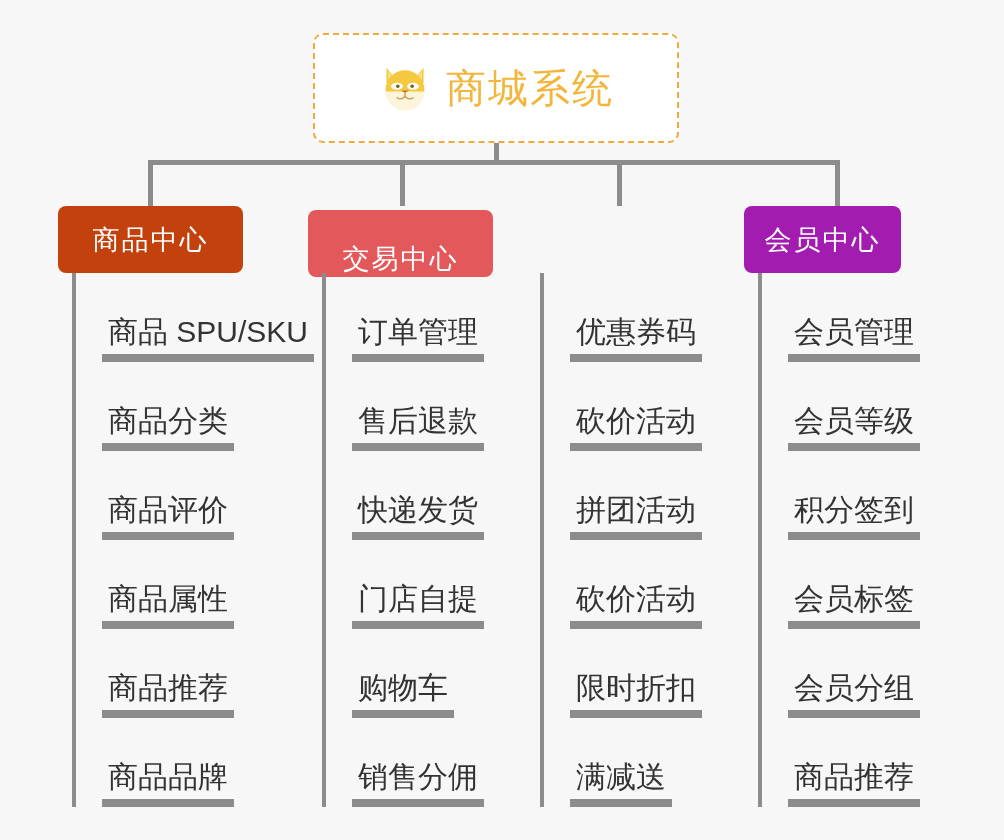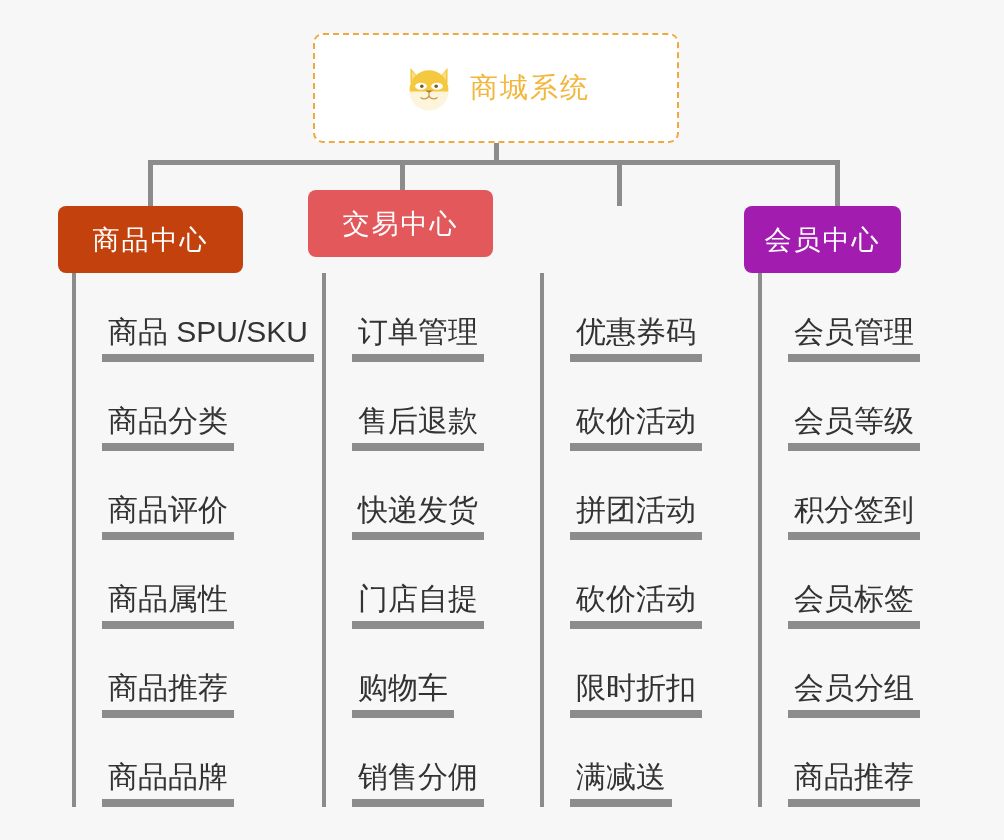--- a/index.html
+++ b/index.html
@@ -31,21 +31,21 @@
     background: #ffffff;
     border: 2px dashed #f0a93b;
     border-radius: 10px;
     box-sizing: border-box;
     display: flex;
     align-items: center;
     justify-content: center;
     gap: 14px;
   }
   .root-title {
-    font-size: 28px;
+    font-size: 40px;
     color: #f3b63c;
     letter-spacing: 2px;
     line-height: 1;
     white-space: nowrap;
   }
   .shiba-icon {
     width: 54px;
     height: 54px;
     flex: 0 0 auto;
     display: block;
@@ -134,21 +134,21 @@
   <div class="conn conn-h" style="left: 148px; top: 160px; width: 692px; background: rgb(140, 140, 140);"></div>
 
   <div class="conn conn-v" style="left: 148px; top: 160px; height: 46px; background: rgb(140, 140, 140);"></div>
   <div class="conn conn-v" style="left: 400px; top: 160px; height: 46px; background: rgb(140, 140, 140);"></div>
   <div class="conn conn-v" style="left: 617px; top: 160px; height: 46px; background: rgb(140, 140, 140);"></div>
   <div class="conn conn-v" style="left: 835px; top: 160px; height: 46px; background: rgb(140, 140, 140);"></div>
 
   <div class="cat-box" style="left: 58px; top: 206px; width: 185px; background: #c2410c;">
     <span>商品中心</span>
   </div>
-  <div class="cat-box" style="left: 308px; top: 190px; width: 185px; background: rgb(226, 88, 91);">
+  <div class="cat-box" style="left: 308px; top: 210px; width: 185px; background: rgb(226, 88, 91); align-items: flex-end;">
     <span>交易中心</span>
   </div>
   <div class="cat-box" style="left: 744px; top: 206px; width: 157px; background: #a21caf;">
     <span>会员中心</span>
   </div>
 
   <div class="leaf-col" style="left:72px;">
     <div class="leaf-spine" style="background: rgb(140, 140, 140); height: 534px;"></div>
     <div class="leaf-item">
         <span class="leaf-label" style="border-bottom-color: rgb(140, 140, 140); color: rgb(51, 51, 51);">商品 SPU/SKU</span>

